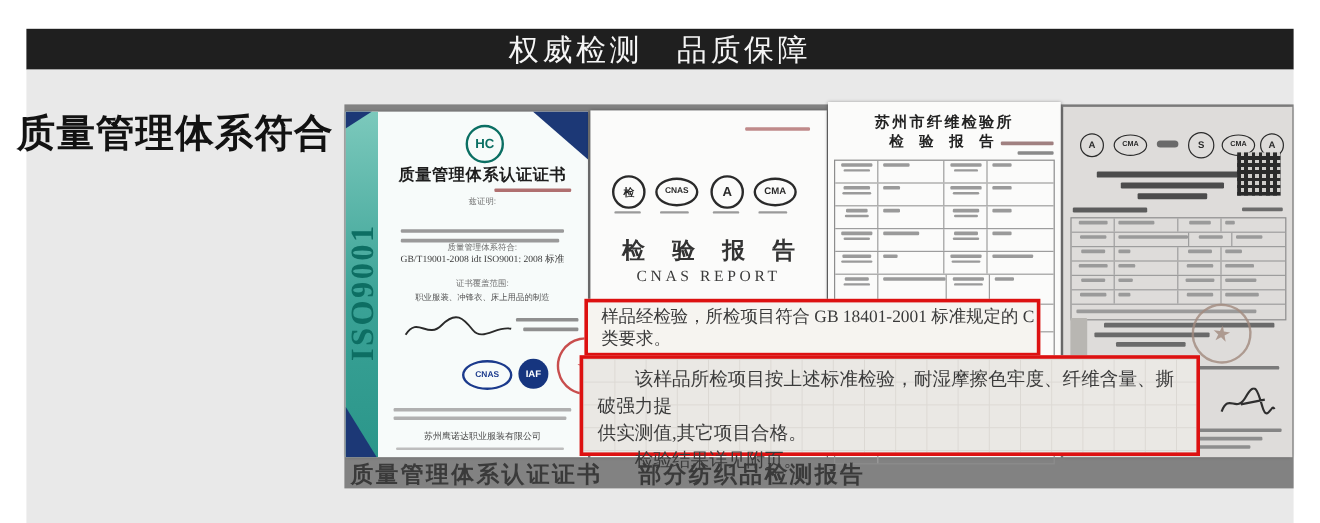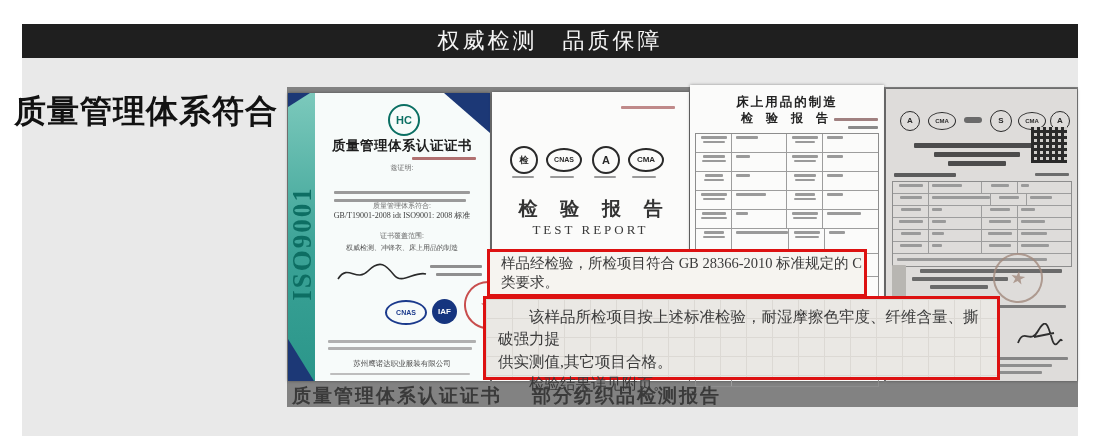--- a/index.html
+++ b/index.html
@@ -1,20 +1,20 @@
 <!DOCTYPE html>
 <html><head>
 <meta charset="utf-8">
 <style>
   html,body{margin:0;padding:0;}
   body{font-family:"Liberation Sans",sans-serif;}
   .page{position:relative;width:1100px;height:436px;background:#ffffff;overflow:hidden;}
   .abs{position:absolute;}
   .banner{left:22px;top:24px;width:1056px;height:34px;background:#1f1f1f;display:flex;align-items:center;justify-content:center;}
-  .banner-title{color:#f5f5f5;font-size:22px;letter-spacing:3px;}
+  .banner-title{color:#f5f5f5;font-size:25px;letter-spacing:3px;}
   .content-bg{left:22px;top:58px;width:1056px;height:378px;background:#e9e9e9;}
   .intro-heading{left:14px;top:90px;width:270px;font-size:32px;font-weight:700;color:#121212;letter-spacing:1px;}
   .intro-desc{left:30px;top:176px;width:246px;font-size:21px;line-height:1.62;color:#e60012;}
   .collage-bg{left:287px;top:87px;width:791px;height:320px;background:#828282;}
   .doc{background:#fbfbfa;box-shadow:0 0 3px rgba(0,0,0,.4);}
   .serif{font-family:"Liberation Serif",serif;}
   .tl{position:absolute;background:#9a9a9a;height:3px;border-radius:1px;}
   
   .doc1{left:288px;top:93px;width:202px;height:288px;background:#f7fbfa;overflow:hidden;}
   .iso-band{position:absolute;left:0;top:0;width:27px;height:100%;background:linear-gradient(180deg,#7cc9bc 0%,#3aa296 55%,#2b968a 100%);}
@@ -90,21 +90,21 @@
     <div class="c1-inner">
       <div class="c1-logo">HC</div>
       <div class="c1-title serif">质量管理体系认证证书</div>
       <div class="tl" style="left:92px;top:64px;width:64px;height:3px;background:#b07070;"></div>
       <div class="c1-small" style="top:70px;">兹证明:</div>
       <div class="tl" style="left:14px;top:98px;width:136px;"></div>
       <div class="tl" style="left:14px;top:106px;width:132px;"></div>
       <div class="c1-small" style="top:108px;">质量管理体系符合:</div>
       <div class="c1-standard serif">GB/T19001-2008 idt ISO9001: 2008 标准</div>
       <div class="c1-small" style="top:138px;">证书覆盖范围:</div>
-      <div class="c1-scope serif">权威检测、冲锋衣、床上用品的制造</div>
+      <div class="c1-scope serif">职业服装、冲锋衣、床上用品的制造</div>
       <svg class="abs" style="left:14px;top:168px;" width="96" height="26" viewBox="0 0 96 26">
         <path d="M4 18 C14 2, 22 22, 34 10 S52 4, 60 14 S80 10, 92 13" stroke="#2a2a2a" stroke-width="1.6" fill="none"></path>
       </svg>
       <div class="tl" style="right:2px;top:172px;width:52px;background:#8f8f8f;"></div>
       <div class="tl" style="right:2px;top:180px;width:46px;background:#8f8f8f;"></div>
       <div class="cnas">CNAS</div>
       <div class="iaf">IAF</div>
       <div class="seal-red">★</div>
       <div class="tl" style="left:8px;top:247px;width:148px;height:2.5px;background:#b0b0b0;"></div>
       <div class="tl" style="left:8px;top:254px;width:144px;height:2.5px;background:#b0b0b0;"></div>
@@ -117,25 +117,25 @@
     <div class="tl" style="right:14px;top:14px;width:54px;background:#c08a8a;"></div>
     <div class="mark" style="left:18px;top:54px;width:24px;height:24px;border-radius:50%;font-size:9px;line-height:24px;">检</div>
     <div class="mark" style="left:54px;top:56px;width:32px;height:20px;border-radius:50%;font-size:7px;line-height:20px;">CNAS</div>
     <div class="mark" style="left:100px;top:54px;width:24px;height:24px;border-radius:50%;font-size:11px;line-height:24px;">A</div>
     <div class="mark" style="left:136px;top:56px;width:32px;height:20px;border-radius:50%;font-size:8px;line-height:20px;">CMA</div>
     <div class="tl" style="left:20px;top:84px;width:22px;height:2px;"></div>
     <div class="tl" style="left:58px;top:84px;width:24px;height:2px;"></div>
     <div class="tl" style="left:102px;top:84px;width:22px;height:2px;"></div>
     <div class="tl" style="left:140px;top:84px;width:24px;height:2px;"></div>
     <div class="d2-title serif">检 验 报 告</div>
-    <div class="d2-sub serif">TEST REPORT</div>
+    <div class="d2-sub serif">CNAS REPORT</div>
   </div>
 
   <div class="abs doc doc3">
-    <div class="d3-org serif">床上用品的制造</div>
+    <div class="d3-org serif">苏州市纤维检验所</div>
     <div class="d3-title serif">检 验 报 告</div>
     <div class="tl" style="right:6px;top:33px;width:44px;background:#a08080;"></div>
     <div class="tl" style="right:6px;top:41px;width:30px;height:2.5px;background:#8a8a8a;"></div>
     <div class="grid-table" style="left:5px;top:48px;width:182px;">
       <div class="g-row" style="height:18px;">
           <div class="g-cell">
             <div class="bar" style="width:26px;"></div>
             <div class="bar" style="width:22px;"></div>
           </div>
           <div class="g-cell">
@@ -386,21 +386,21 @@
     <div class="tl" style="left:62px;top:216px;width:118px;height:3px;background:#7a7a7a;"></div>
     <svg class="abs" style="left:128px;top:234px;" width="50" height="26" viewBox="0 0 50 26">
       <path d="M4 20 C10 4, 16 22, 24 8 S34 2, 38 16 S46 12, 48 18 M20 14 L40 10" stroke="#2f2f2f" stroke-width="1.8" fill="none"></path>
     </svg>
     <div class="tl" style="left:88px;top:268px;width:94px;height:3px;background:#858585;"></div>
     <div class="tl" style="left:88px;top:275px;width:78px;height:2.5px;background:#8e8e8e;"></div>
     <div class="tl" style="left:88px;top:282px;width:68px;height:2.5px;background:#8e8e8e;"></div>
   </div>
 
   <div class="abs note1 serif">
-    <span>样品经检验，所检项目符合 GB 28366-2010 标准规定的 C 类要求。</span>
+    <span>样品经检验，所检项目符合 GB 18401-2001 标准规定的 C 类要求。</span>
   </div>
 
   <div class="abs caption serif">
     <span>质量管理体系认证证书</span><span>部分纺织品检测报告</span>
   </div>
 
   <div class="abs note2 serif">
     <div class="indent">该样品所检项目按上述标准检验，耐湿摩擦色牢度、纤维含量、撕破强力提</div>
     <div>供实测值,其它项目合格。</div>
     <div class="indent">检验结果详见附页。</div>

